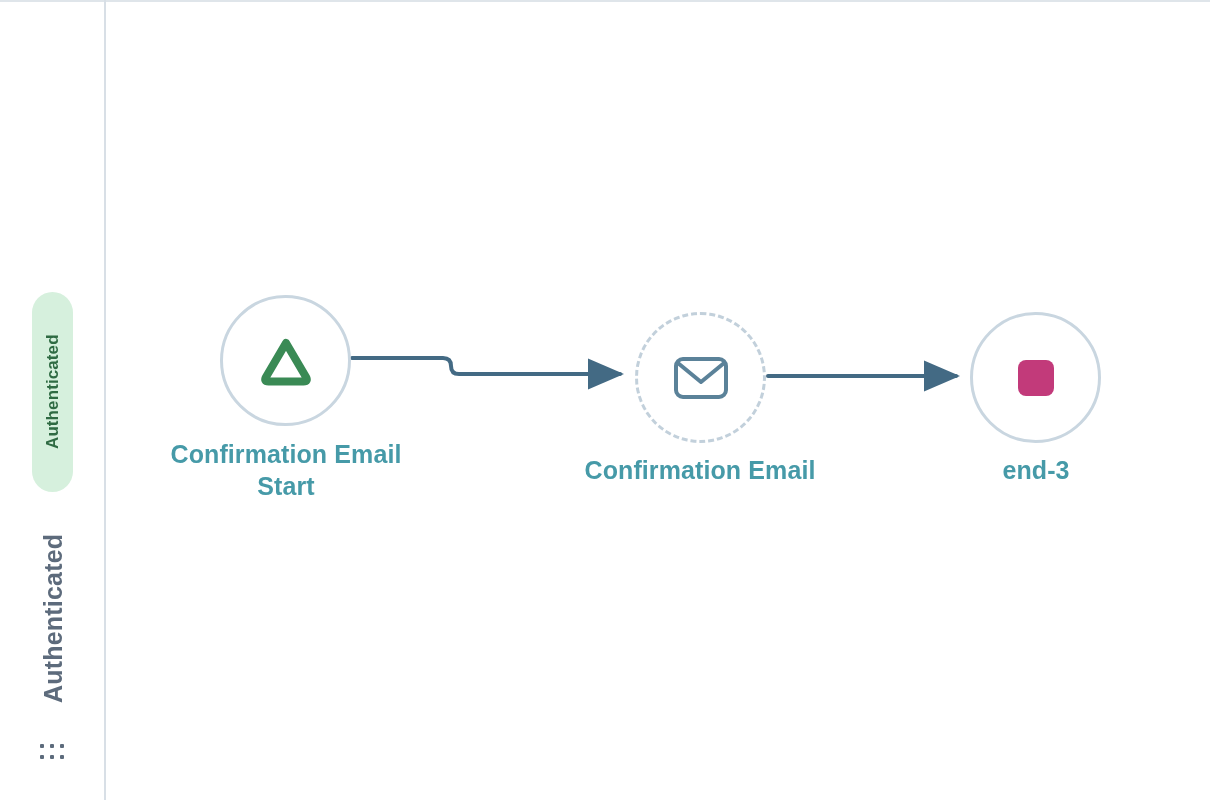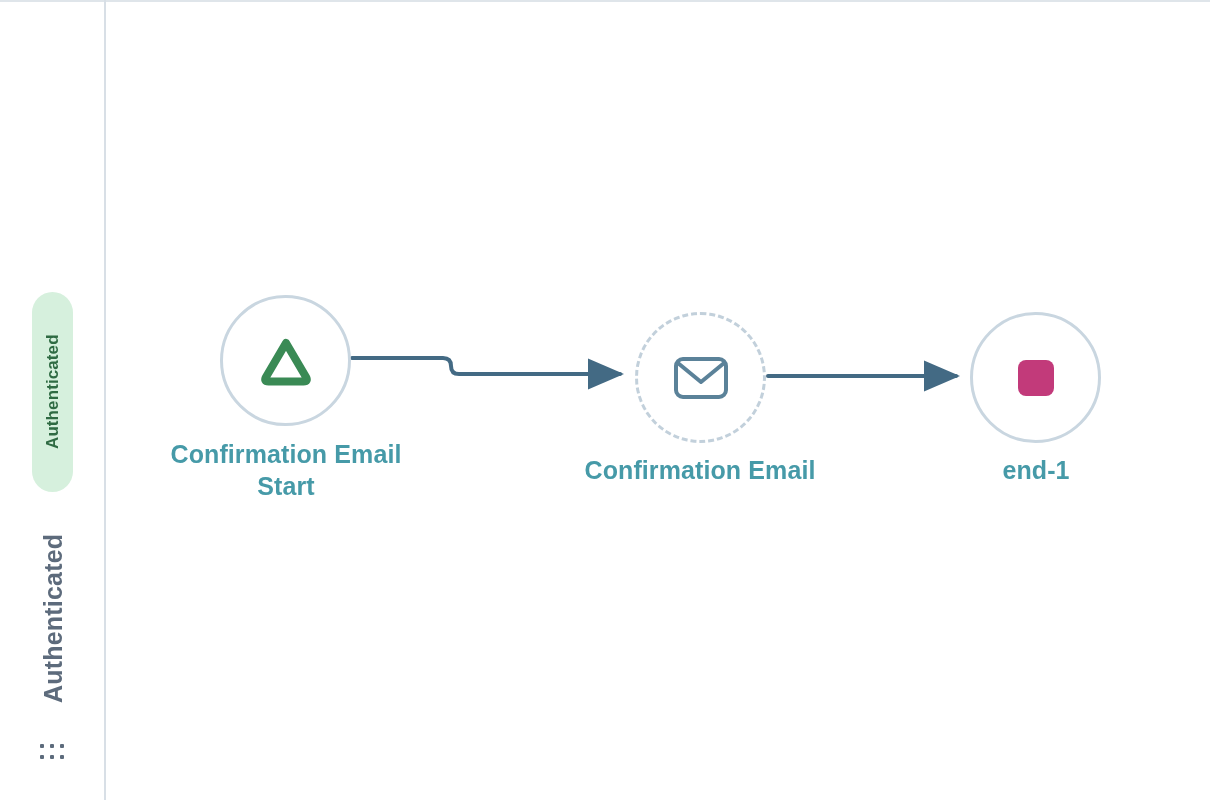--- a/index.html
+++ b/index.html
@@ -219,16 +219,16 @@
       <svg width="56" height="44" viewBox="0 0 56 44">
         <rect x="3" y="3" width="50" height="38" rx="7" ry="7" fill="none" stroke="#5b8299" stroke-width="4"></rect>
         <path d="M5.5 7.5 L28 26 L50.5 7.5" fill="none" stroke="#5b8299" stroke-width="4" stroke-linecap="round" stroke-linejoin="round"></path>
       </svg>
     </div>
     <div id="label-email" class="node-label">Confirmation Email</div>
 
     <div id="node-end" class="node solid">
       <span class="end-square"></span>
     </div>
-    <div id="label-end" class="node-label">end-1</div>
+    <div id="label-end" class="node-label">end-3</div>
 
   </div>
 </div>
 
 </body></html>

